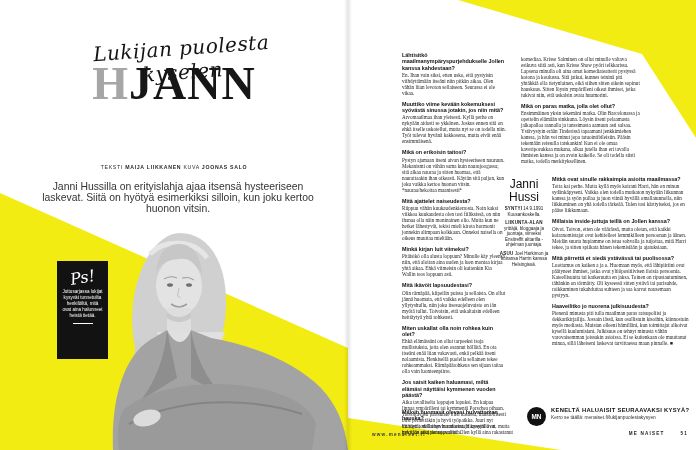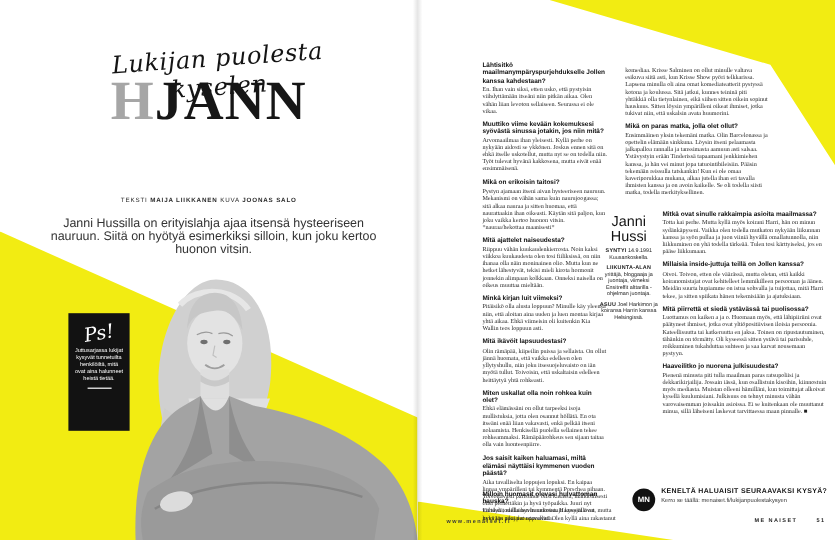--- a/index.html
+++ b/index.html
@@ -68,21 +68,21 @@
 <div class="kicker">Lukijan puolesta kyselen</div>
 
 <div class="title">
   <div><span class="gray">H</span><span>JANN</span></div>
 </div>
 
 <div class="byline">
   <span>TEKSTI </span><b>MAIJA LIIKKANEN</b><span>  KUVA </span><b>JOONAS SALO</b>
 </div>
 
-<div class="intro">Janni Hussilla on erityislahja ajaa itsensä hysteeriseen nauruun. Siitä on hyötyä esimerkiksi silloin, kun joku kertoo huonon vitsin.</div>
+<div class="intro">Janni Hussilla on erityislahja ajaa itsensä hysteeriseen laskevat. Siitä on hyötyä esimerkiksi silloin, kun joku kertoo huonon vitsin.</div>
 
 <div class="ps-box">
   <div class="ps-script">Ps!</div>
   <div class="ps-text">Juttusarjassa lukijat kysyvät tunnetuilta henkilöiltä, mitä ovat aina halunneet heistä tietää.</div>
   <div class="ps-line"></div>
 </div>
 
 <svg class="portrait" viewBox="0 0 253 222" role="img">
 
   <path d="M40,120 C28,62 55,5 85,5 C116,5 136,40 130,92 C128,106 124,116 119,126 L46,126 C42,124 41,122 40,120 Z" fill="#d0d0d0"></path>

